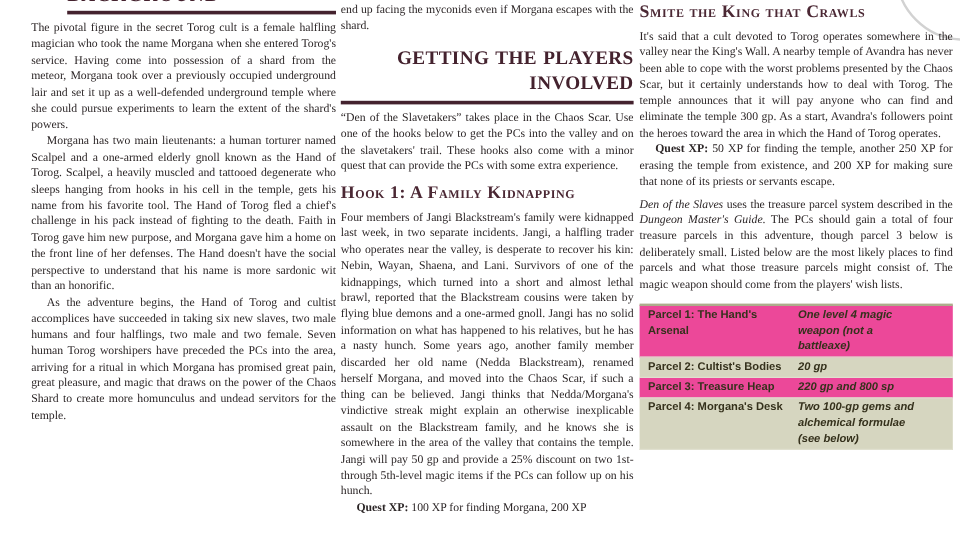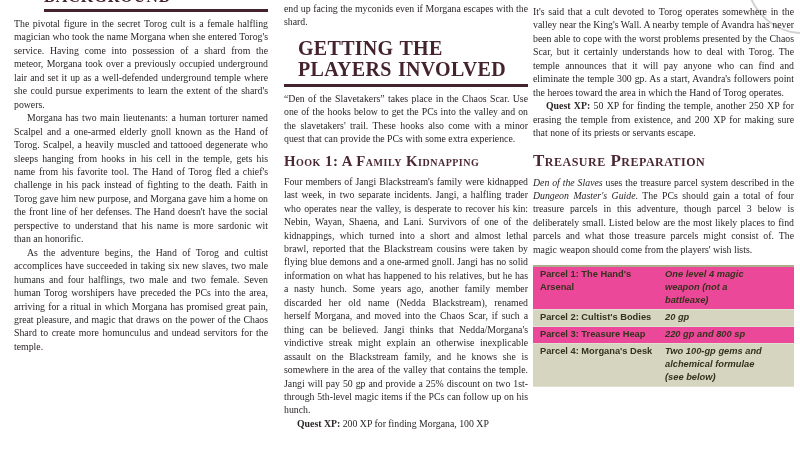--- a/index.html
+++ b/index.html
@@ -1,42 +1,42 @@
 <!DOCTYPE html>
 <html><head>
 <meta charset="utf-8">
 <style>
   html,body{margin:0;padding:0;background:#ffffff;}
   .page{
     position:relative;width:800px;height:450px;overflow:hidden;background:#ffffff;
     font-family:"Liberation Serif",serif;
   }
   .col{position:absolute;top:0;}
-  .col-left{left:14px;width:254px;}
+  .col-left{left:26px;width:254px;}
   .col-mid{left:284px;width:244px;}
   .col-right{left:533px;width:261px;}
 
   p{margin:0;font-size:9.8px;line-height:13.45px;text-align:justify;color:#2b2526;}
   p.first{margin-top:5px;}
   p.cont{margin-top:2px;}
   .indent{text-indent:13px;}
   b.lead{font-weight:bold;color:#2b2526;}
   .i{font-style:italic;}
 
   .clip-head{margin-left:30px;height:8px;overflow:hidden;}
   .clip-head .clip-txt{
     font-size:16px;line-height:16px;font-weight:bold;color:#44222e;
     letter-spacing:1px;margin-top:-11px;white-space:nowrap;
   }
   .h1-rule{border-top:3px solid #44222e;margin-top:1px;}
   .left-rule{margin-left:30px;}
 
   h1{
-    margin:9px 0 0 14px;font-size:20px;line-height:21.5px;font-weight:bold;
-    color:#44222e;letter-spacing:0.3px;word-spacing:1px;
+    margin:9px 0 0 14px;font-size:16px;line-height:21.5px;font-weight:bold;
+    color:#44222e;letter-spacing:0.3px;word-spacing:1px;text-align:right;
   }
   .mid-rule{margin-top:3px;}
   h2{
     margin:7px 0 1px 0;font-size:14.8px;line-height:17px;font-weight:bold;
     color:#4b2834;font-variant:small-caps;letter-spacing:0.5px;
   }
   h2.top{margin-top:2px;}
   h2.large{font-size:17px;line-height:20px;margin-top:11px;}
 
   table.parcels{
@@ -73,27 +73,27 @@
     <p class="indent">As the adventure begins, the Hand of Torog and cultist accomplices have succeeded in taking six new slaves, two male humans and four halflings, two male and two female. Seven human Torog worshipers have preceded the PCs into the area, arriving for a ritual in which Morgana has promised great pain, great pleasure, and magic that draws on the power of the Chaos Shard to create more homunculus and undead servitors for the temple.</p>
   </div>
 
   <div class="col col-mid">
     <p class="cont">end up facing the myconids even if Morgana escapes with the shard.</p>
     <h1>GETTING THE PLAYERS INVOLVED</h1>
     <div class="h1-rule mid-rule"></div>
     <p class="first">“Den of the Slavetakers” takes place in the Chaos Scar. Use one of the hooks below to get the PCs into the valley and on the slavetakers' trail. These hooks also come with a minor quest that can provide the PCs with some extra experience.</p>
     <h2>Hook 1: A Family Kidnapping</h2>
     <p class="first">Four members of Jangi Blackstream's family were kidnapped last week, in two separate incidents. Jangi, a halfling trader who operates near the valley, is desperate to recover his kin: Nebin, Wayan, Shaena, and Lani. Survivors of one of the kidnappings, which turned into a short and almost lethal brawl, reported that the Blackstream cousins were taken by flying blue demons and a one-armed gnoll. Jangi has no solid information on what has happened to his relatives, but he has a nasty hunch. Some years ago, another family member discarded her old name (Nedda Blackstream), renamed herself Morgana, and moved into the Chaos Scar, if such a thing can be believed. Jangi thinks that Nedda/Morgana's vindictive streak might explain an otherwise inexplicable assault on the Blackstream family, and he knows she is somewhere in the area of the valley that contains the temple. Jangi will pay 50 gp and provide a 25% discount on two 1st- through 5th-level magic items if the PCs can follow up on his hunch.</p>
-    <p class="indent"><b class="lead">Quest XP:</b> <span>200 XP for finding Morgana, 100 XP</span></p>
+    <p class="indent"><b class="lead">Quest XP:</b> <span>100 XP for finding Morgana, 200 XP</span></p>
   </div>
 
   <div class="col col-right">
+    <h2 class="top">Smite the King that Crawls</h2>
     <p class="first">It's said that a cult devoted to Torog operates somewhere in the valley near the King's Wall. A nearby temple of Avandra has never been able to cope with the worst problems presented by the Chaos Scar, but it certainly understands how to deal with Torog. The temple announces that it will pay anyone who can find and eliminate the temple 300 gp. As a start, Avandra's followers point the heroes toward the area in which the Hand of Torog operates.</p>
     <p class="indent"><b class="lead">Quest XP:</b> <span>50 XP for finding the temple, another 250 XP for erasing the temple from existence, and 200 XP for making sure that none of its priests or servants escape.</span></p>
-    <h2 class="large">Treasure Preparation</h2>
     <p class="first"><span class="i">Den of the Slaves</span><span> uses the treasure parcel system described in the </span><span class="i">Dungeon Master's Guide</span><span>. The PCs should gain a total of four treasure parcels in this adventure, though parcel 3 below is deliberately small. Listed below are the most likely places to find parcels and what those treasure parcels might consist of. The magic weapon should come from the players' wish lists.</span></p>
 
     <table class="parcels">
       <tbody>
         <tr class="dark">
           <td class="lbl">Parcel 1: The Hand's Arsenal</td>
           <td class="val">One level 4 magic weapon (not a battleaxe)</td>
         </tr>
         <tr class="light">
           <td class="lbl">Parcel 2: Cultist's Bodies</td>

